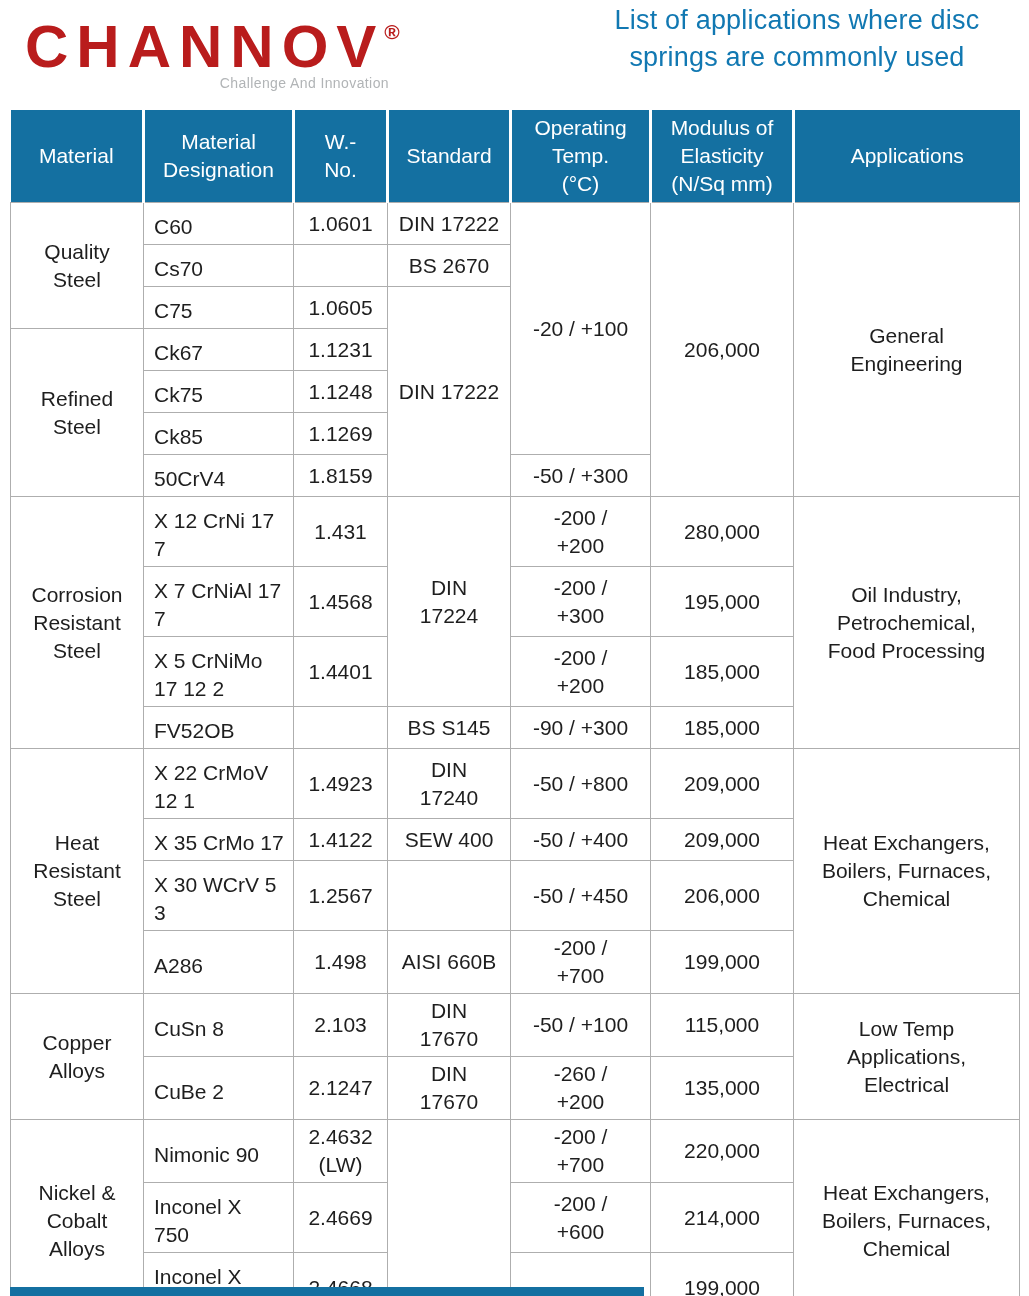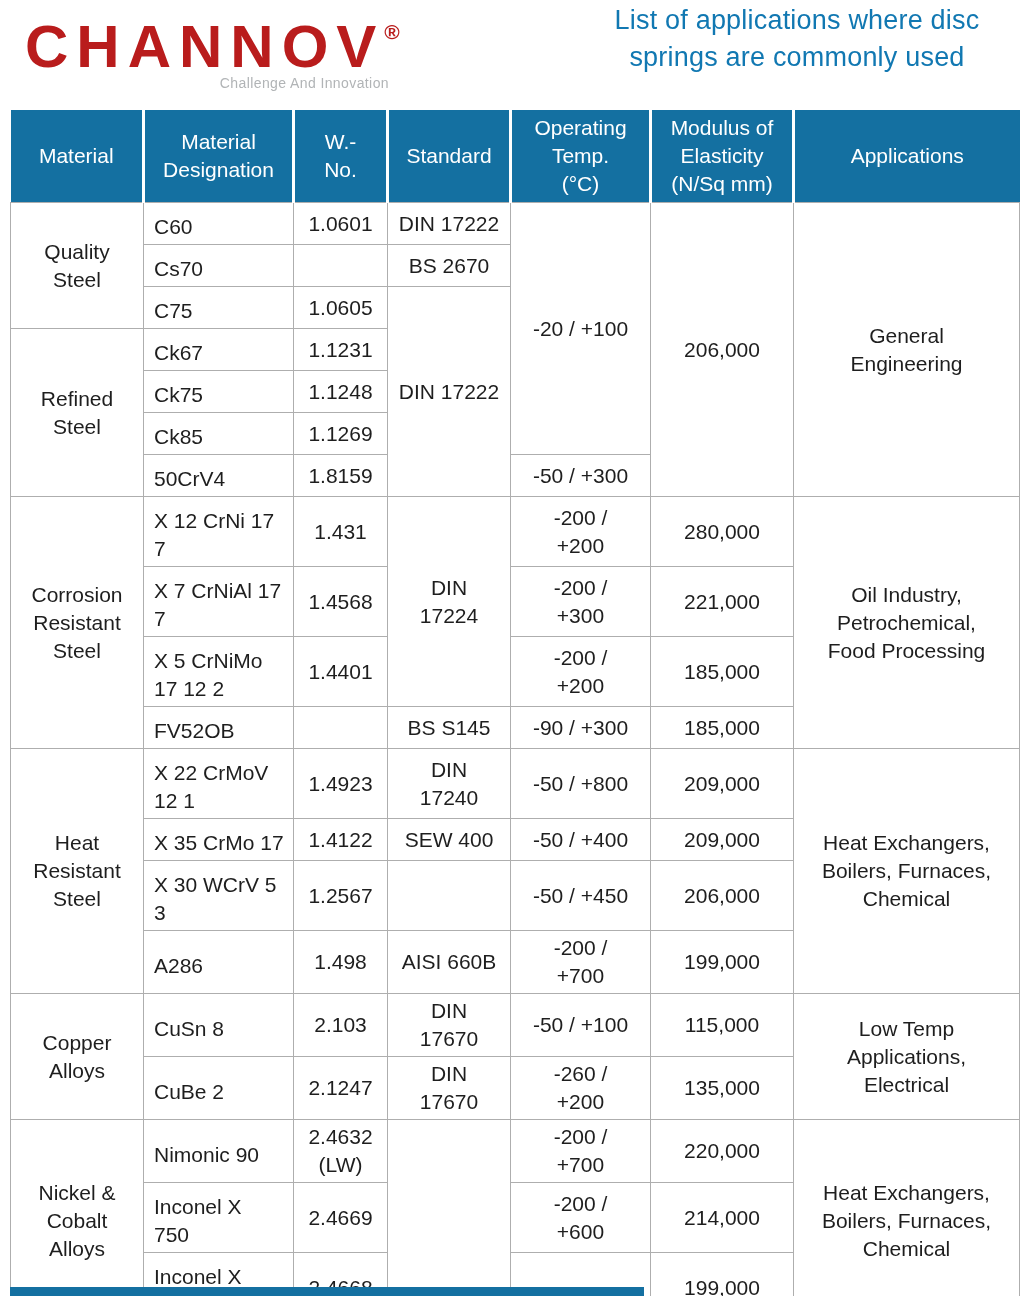--- a/index.html
+++ b/index.html
@@ -152,21 +152,21 @@
         <td class="c5">280,000</td>
         <td rowspan="4" class="c6">Oil Industry,
 Petrochemical,
 Food Processing</td>
       </tr>
       <tr>
         <td class="c1">X 7 CrNiAl 17 7</td>
         <td class="c2">1.4568</td>
         <td class="c4">-200 /
 +300</td>
-        <td class="c5">221,000</td>
+        <td class="c5">195,000</td>
       </tr>
       <tr>
         <td class="c1">X 5 CrNiMo 17 12 2</td>
         <td class="c2">1.4401</td>
         <td class="c4">-200 /
 +200</td>
         <td class="c5">185,000</td>
       </tr>
       <tr>
         <td class="c1">FV52OB</td>

